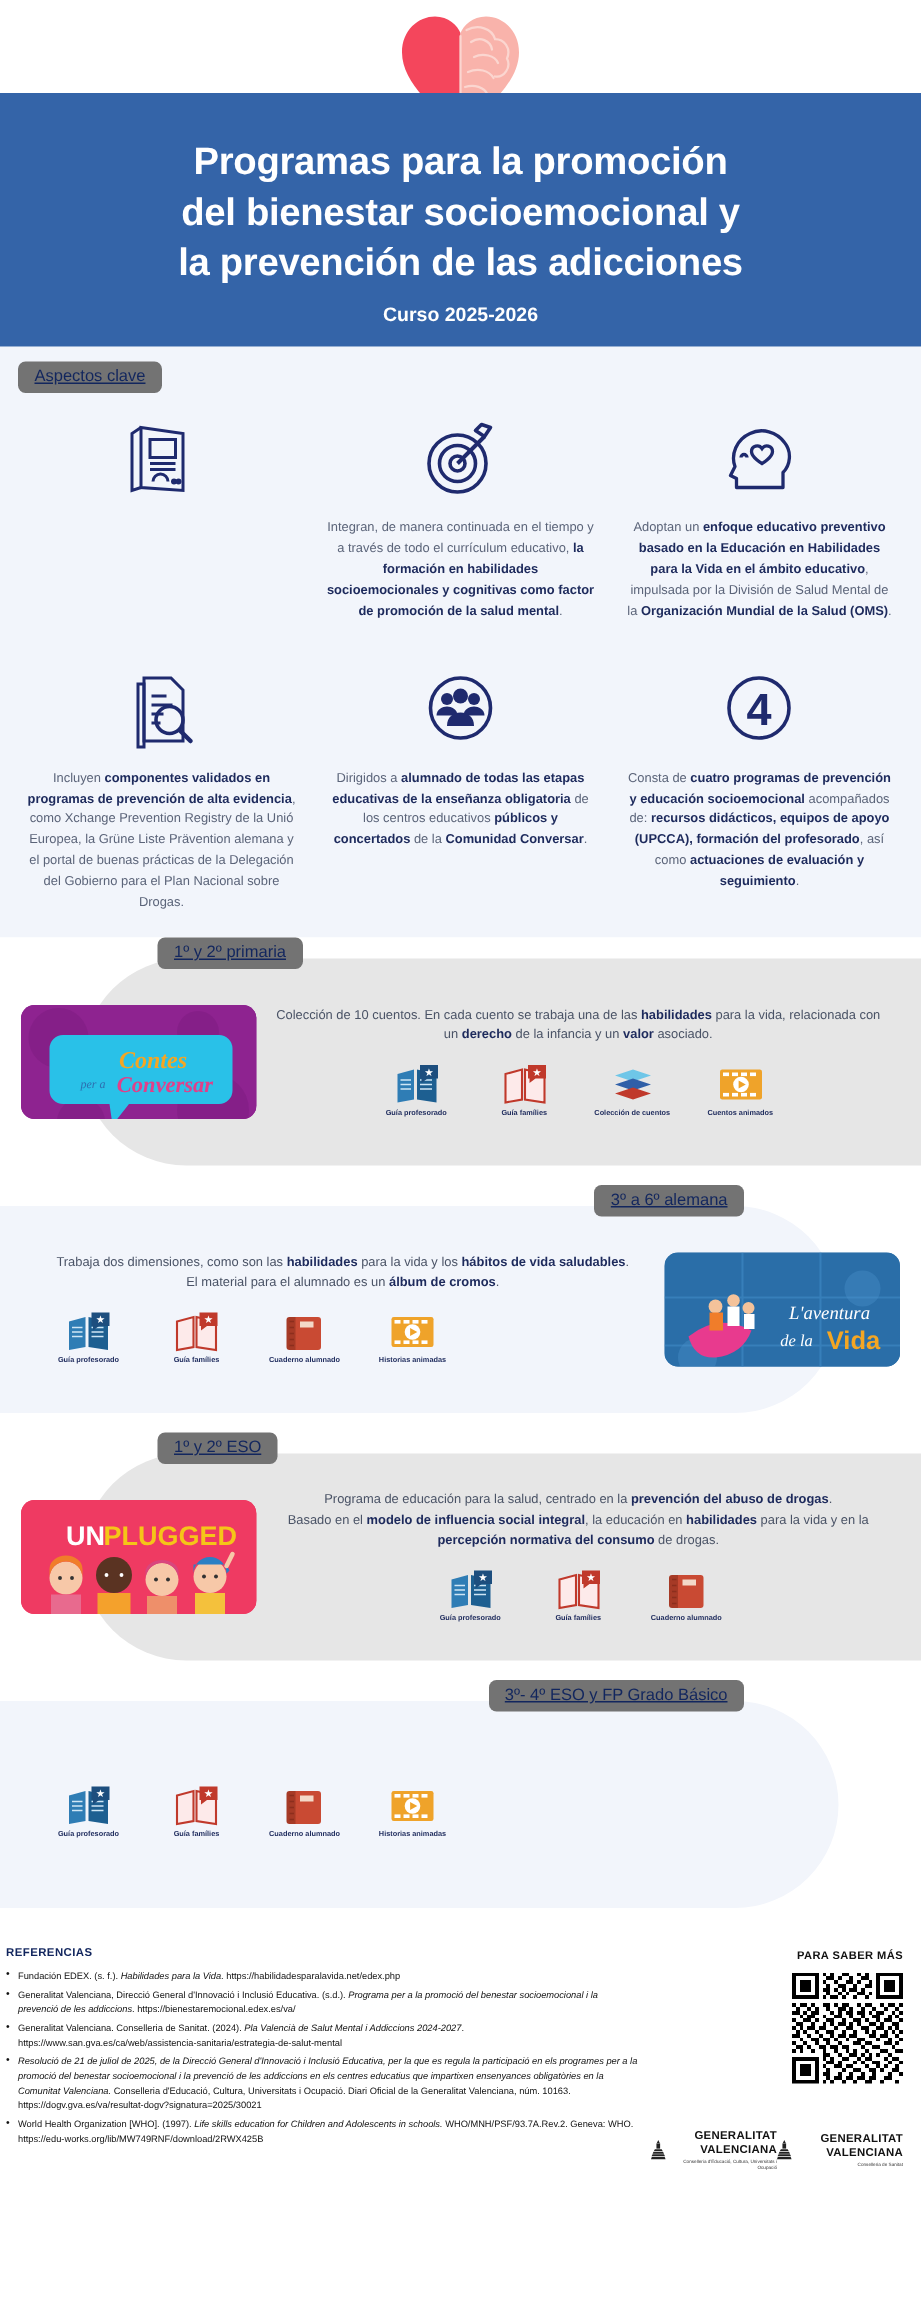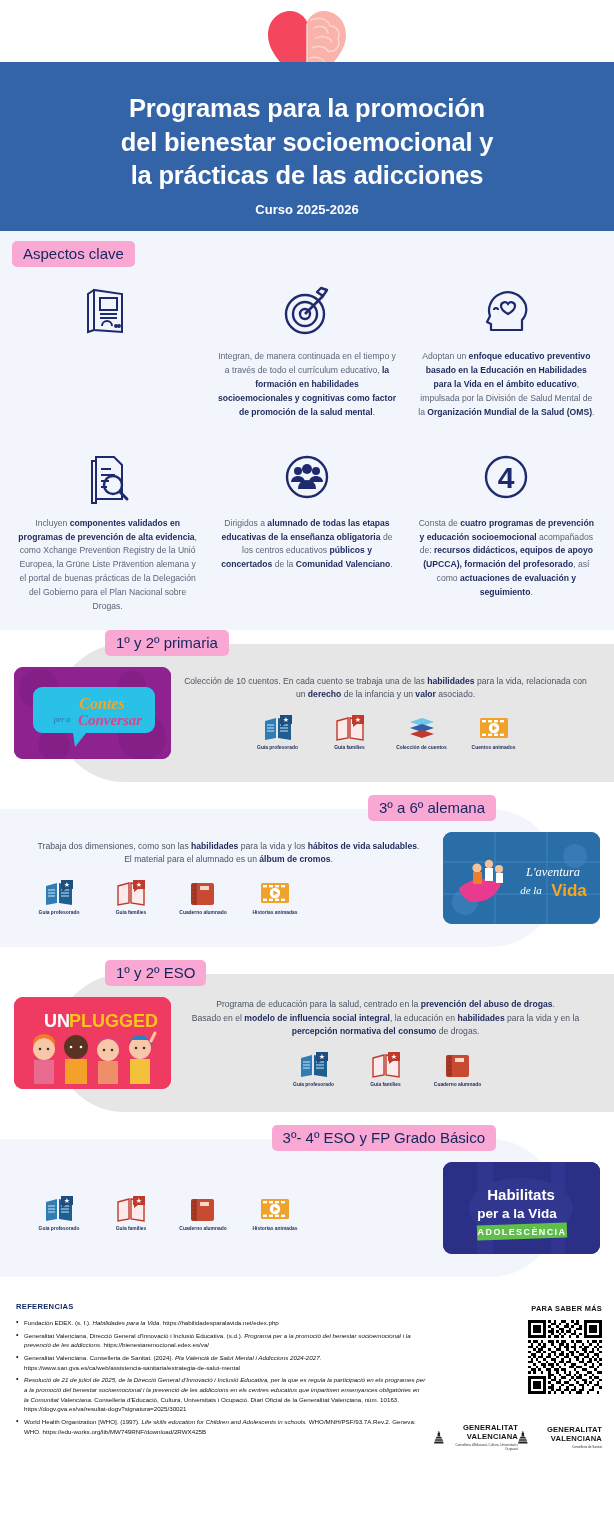--- a/index.html
+++ b/index.html
@@ -26,22 +26,22 @@
     color: #ffffff; font-weight: bold; font-size: 25.5px; line-height: 1.32;
     letter-spacing: -0.2px;
   }
   .hero-sub {
     color: #ffffff; font-weight: bold; font-size: 13px; margin-top: 9px;
   }
 
   
   .aspects { background: #f2f5fb; padding: 10px 0 16px 0; }
   .badge {
-    display: inline-block; background: #f9a8d4; color: #12265e;
-    font-size: 15px; padding: 4px 11px 5px 11px; border-radius: 5px;
+    display: inline-block; background: #737373; color: #12265e;
+    font-size: 11px; padding: 4px 11px 5px 11px; border-radius: 5px; text-decoration: underline;
   }
   .badge-wrap-left { padding-left: 12px; }
   .aspect-grid {
     display: flex; padding: 12px 8px 0 8px;
   }
   .aspect-cell {
     flex: 1; text-align: center; padding: 0 10px;
   }
   .aspect-icon { height: 62px; display: flex; align-items: center; justify-content: center; }
   .aspect-text {
@@ -63,21 +63,21 @@
   .band-blue { background: #f2f5fb; left: 0; right: 55px;
     border-top-right-radius: 69px; border-bottom-right-radius: 69px; }
   .sec-badge { position: absolute; top: 0; z-index: 5; }
   .sec-badge.left { left: 105px; }
   .sec-badge.right { right: 118px; }
   .sec-inner {
     position: absolute; top: 14px; left: 0; right: 0; height: 138px;
     display: flex; align-items: center; padding: 0 14px;
   }
   .thumb {
-    width: 157px; height: 92px; border-radius: 9px; flex: 0 0 157px;
+    width: 157px; height: 76px; border-radius: 9px; flex: 0 0 157px;
     position: relative; overflow: hidden;
   }
   .sec-body { flex: 1; padding: 0 8px; }
   .sec-text {
     font-size: 8.6px; line-height: 1.58; color: #4a5366; text-align: center;
   }
   .sec-text b { color: #1d2a5c; }
   .mat-row { display: flex; justify-content: center; gap: 10px; margin-top: 8px; }
   .mat { width: 62px; text-align: center; }
   .mat-ico { height: 32px; display: flex; align-items: flex-end; justify-content: center; }
@@ -88,21 +88,21 @@
   .mat-row.left-align { justify-content: flex-start; padding-left: 6px; }
 
   
   .tn-contes { background: #8e2390; }
   .tn-aventura { background: #2a6ea8; }
   .tn-unplugged { background: #ef3a62; }
   .tn-habilitats { background: #2b2f86; }
 
   
   .refs {
-    position: relative; padding: 12px 12px 0 16px; display: flex;
+    position: relative; padding: 12px 12px 0 4px; display: flex;
     background: #ffffff;
   }
   .refs-left { flex: 1; padding-right: 8px; }
   .refs-title { font-size: 7.6px; font-weight: bold; color: #12265e; letter-spacing: 0.3px; }
   .refs-list { margin-top: 7px; list-style: none; }
   .refs-list li {
     font-size: 6.2px; line-height: 1.56; color: #111111; margin-bottom: 3px;
     padding-left: 8px; position: relative;
   }
   .refs-list li::before {
@@ -134,21 +134,21 @@
       <path d="M46 62 C51 60 56 62 58 66"></path>
       <path d="M45 18 L45 78"></path>
     </g>
   </svg>
 </div>
 
 <div class="hero">
   <div class="hero-title">
     <div>Programas para la promoción</div>
     <div>del bienestar socioemocional y</div>
-    <div>la prácticas de las adicciones</div>
+    <div>la prevención de las adicciones</div>
   </div>
   <div class="hero-sub">Curso 2025-2026</div>
 </div>
 
 <div class="aspects">
   <div class="badge-wrap-left">
     <span class="badge">Aspectos clave</span>
   </div>
 
   <div class="aspect-grid">
@@ -209,21 +209,21 @@
           <g fill="#1f2a6e">
             <circle cx="19" cy="22" r="4"></circle>
               <circle cx="37" cy="22" r="4"></circle>
             <circle cx="28" cy="20" r="5"></circle>
             <path d="M12 33 c0-4 4-6 7-6 s7 2 7 6 z"></path>
             <path d="M30 33 c0-4 4-6 7-6 s7 2 7 6 z"></path>
             <path d="M19 40 c0-6 4-9 9-9 s9 3 9 9 z"></path>
           </g>
         </svg>
       </div>
-      <div class="aspect-text">Dirigidos a <b>alumnado de todas las etapas educativas de la enseñanza obligatoria</b> de los centros educativos <b>públicos y concertados</b> de la <b>Comunidad Valenciano</b>.</div>
+      <div class="aspect-text">Dirigidos a <b>alumnado de todas las etapas educativas de la enseñanza obligatoria</b> de los centros educativos <b>públicos y concertados</b> de la <b>Comunidad Conversar</b>.</div>
     </div>
     <div class="aspect-cell">
       <div class="aspect-icon">
         <svg width="56" height="56" viewBox="0 0 56 56">
           <circle cx="28" cy="28" r="20" fill="none" stroke="#1f2a6e" stroke-width="2.4"></circle>
           <text x="28" y="39" text-anchor="middle" font-family="Liberation Sans, sans-serif" font-size="30" font-weight="bold" fill="#1f2a6e">4</text>
         </svg>
       </div>
       <div class="aspect-text">Consta de <b>cuatro programas de prevención y educación socioemocional</b> acompañados de: <b>recursos didácticos, equipos de apoyo (UPCCA), formación del profesorado</b>, así como <b>actuaciones de evaluación y seguimiento</b>.</div>
     </div>
@@ -563,34 +563,20 @@
                     <rect x="16" y="19.6" width="4" height="2.4"></rect>
                     <rect x="22" y="19.6" width="4" height="2.4"></rect>
                   </g>
                 <circle cx="16" cy="14" r="5.2" fill="#fff"></circle>
                 <path d="M14.4 11.4 L19.2 14 L14.4 16.6 Z" fill="#efa32a"></path>
               </svg>
             </div>
             <div class="mat-label">Historias animadas</div>
           </div>
         </div>
-      </div>
-      <div class="thumb tn-habilitats">
-        <svg width="157" height="92" viewBox="0 0 157 92">
-          <rect width="157" height="92" fill="#2b2f86"></rect>
-          <g opacity="0.45">
-              <rect x="34" y="0" width="16" height="92" fill="#3a3f9e"></rect>
-              <rect x="108" y="0" width="14" height="92" fill="#3a3f9e"></rect>
-            <ellipse cx="78" cy="46" rx="52" ry="30" fill="#3b419c"></ellipse>
-            </g>
-          <text x="78" y="38" text-anchor="middle" font-family="Liberation Sans, sans-serif" font-size="15" font-weight="bold" fill="#ffffff">Habilitats</text>
-          <text x="74" y="56" text-anchor="middle" font-family="Liberation Sans, sans-serif" font-size="13.5" font-weight="bold" fill="#ffffff">per a la Vida</text>
-          <rect x="34" y="62" width="90" height="15" fill="#5fbf4a" transform="rotate(-2 79 69)"></rect>
-          <text x="79" y="73" text-anchor="middle" font-family="Liberation Sans, sans-serif" font-size="9" font-weight="bold" fill="#ffffff" letter-spacing="1.4">ADOLESCÈNCIA</text>
-        </svg>
       </div>
     </div>
   </div>
 </div>
 
 <div class="refs">
   <div class="refs-left">
     <div class="refs-title">REFERENCIAS</div>
     <ul class="refs-list">
       <li>Fundación EDEX. (s. f.). <i>Habilidades para la Vida</i>. https://habilidadesparalavida.net/edex.php</li>

